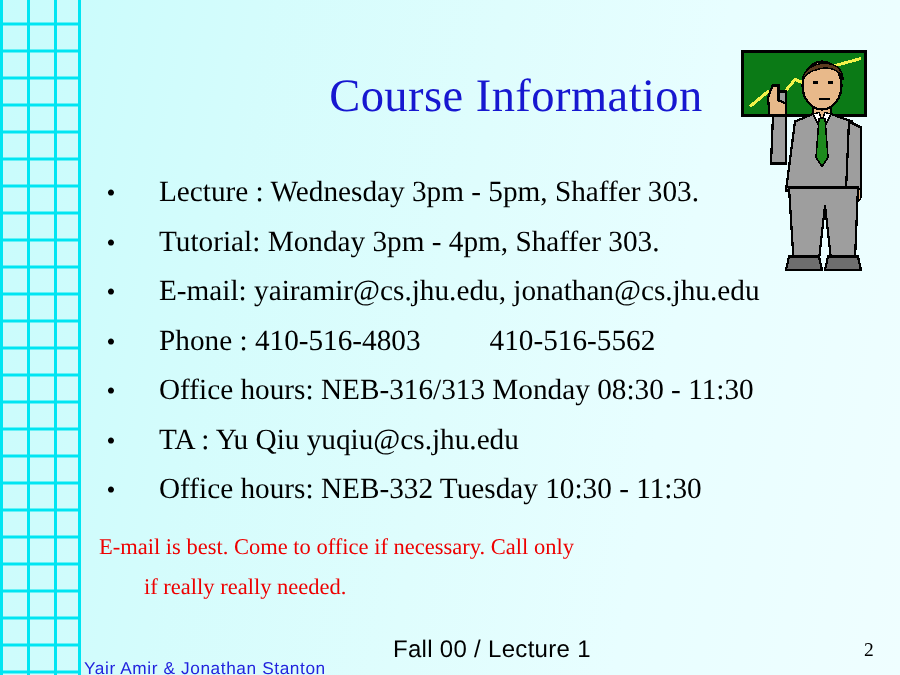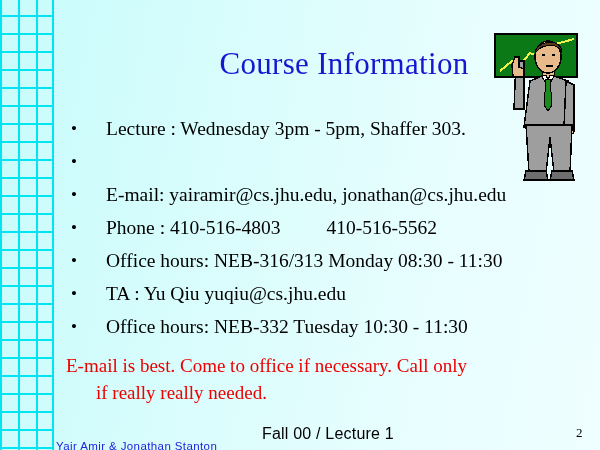--- a/index.html
+++ b/index.html
@@ -92,21 +92,21 @@
   .gap-wide { display: inline-block; width: 46px; }
 
   
   #red-note {
     position: absolute;
     left: 66px;
     top: 352px;
     width: 510px;
     color: #ee0000;
     font-family: "Liberation Serif", serif;
-    font-size: 19px;
+    font-size: 15px;
     line-height: 27px;
   }
   #red-note .line1 { display: block; text-align: left; }
   #red-note .line2 { display: block; text-align: left; padding-left: 30px; }
 
   
   #footer-authors {
     position: absolute;
     left: 56px;
     top: 424px;
@@ -198,20 +198,21 @@
 
   <div id="bullet-list">
 
     <div class="bullet-row">
       <span class="bullet-mark">•</span>
       <span class="bullet-text">Lecture : Wednesday 3pm - 5pm, Shaffer 303.</span>
     </div>
 
     <div class="bullet-row">
       <span class="bullet-mark">•</span>
+      <span class="bullet-text">Tutorial: Monday 3pm - 4pm, Shaffer 303.</span>
     </div>
 
     <div class="bullet-row">
       <span class="bullet-mark">•</span>
       <span class="bullet-text">E-mail: yairamir@cs.jhu.edu, jonathan@cs.jhu.edu</span>
     </div>
 
     <div class="bullet-row">
       <span class="bullet-mark">•</span>
       <span class="bullet-text"><span>Phone  : 410-516-4803</span><span class="gap-wide"></span><span>410-516-5562</span></span>

